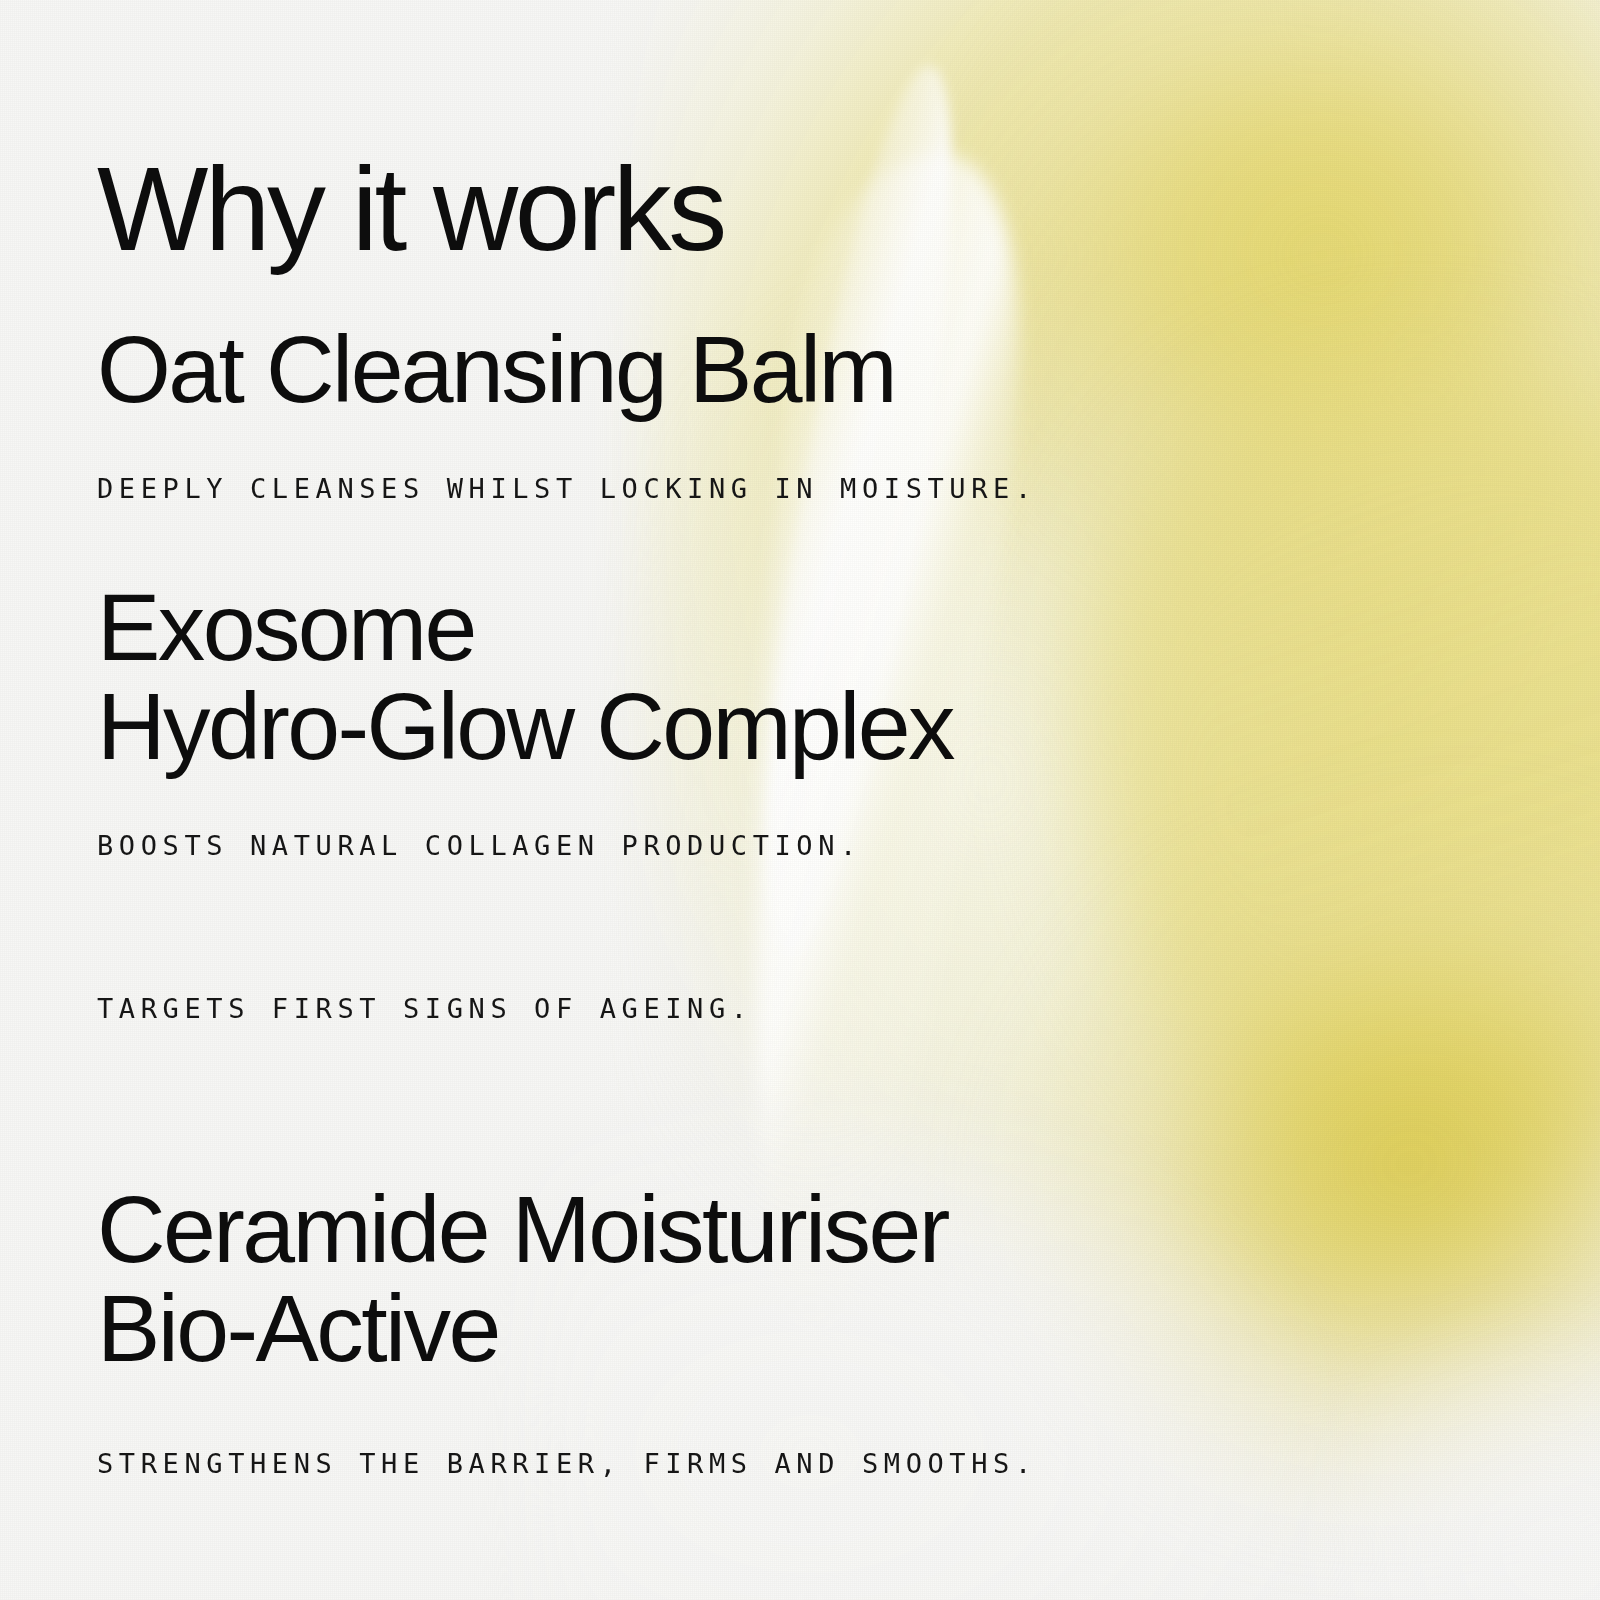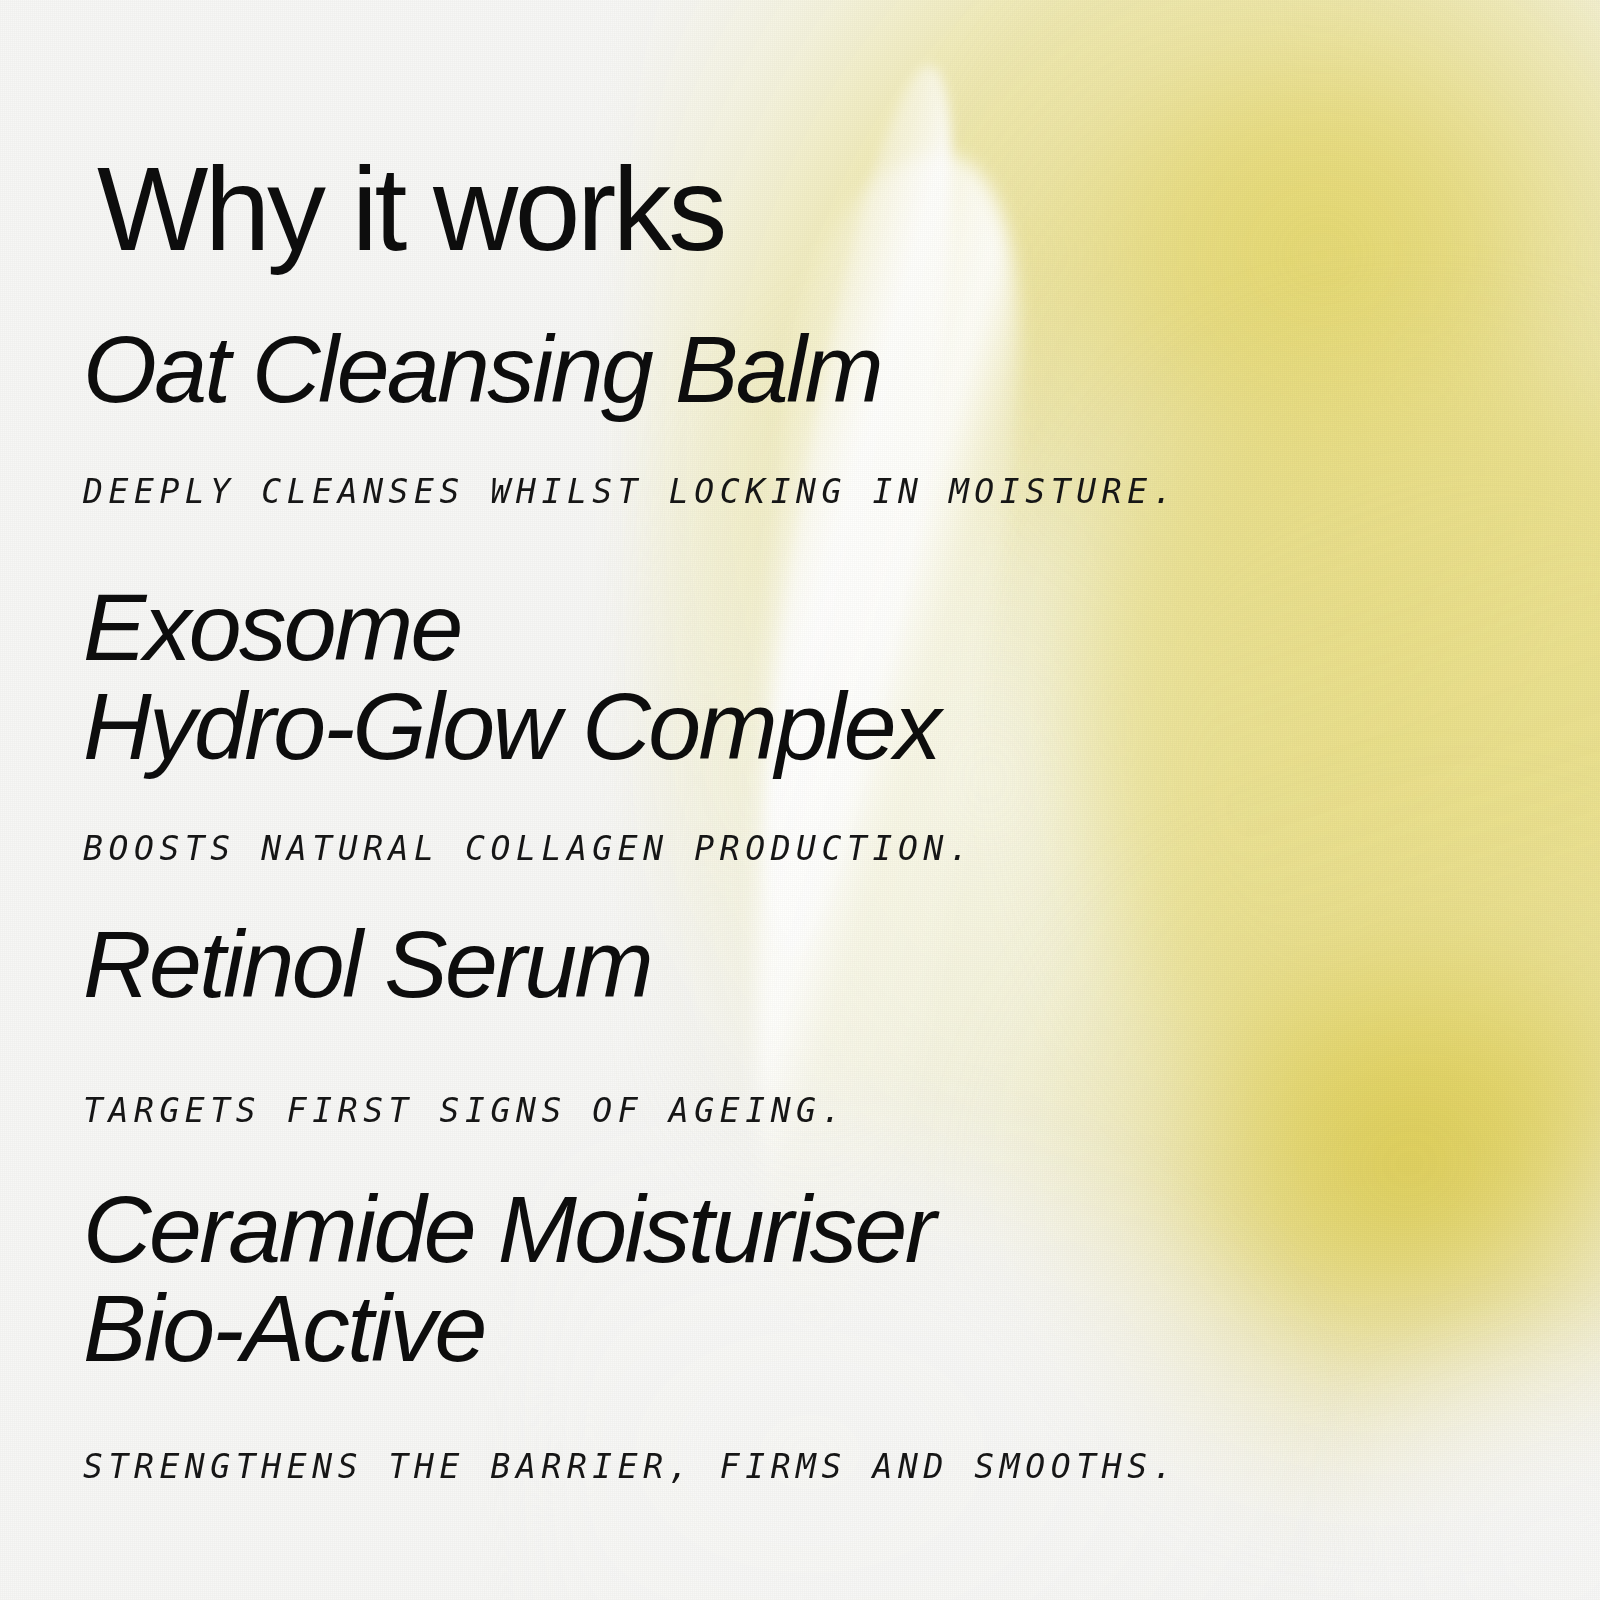--- a/index.html
+++ b/index.html
@@ -196,41 +196,40 @@
     font-size: 118px;
     line-height: 1;
     letter-spacing: -3.5px;
     font-weight: 400;
     color: #0d0d0d;
     white-space: nowrap;
   }
 
   .block {
     position: absolute;
-    left: 83px;
+    left: 97px;
     white-space: nowrap;
-    font-style: italic;
   }
 
   .block-title {
     font-size: 95px;
     line-height: 1.04;
     letter-spacing: -2.6px;
     font-weight: 400;
     color: #0d0d0d;
     margin: 0;
   }
 
   .block-title .ln {
     display: block;
   }
 
   .block-caption {
     font-family: "DejaVu Sans Mono", "Liberation Mono", monospace;
-    font-size: 33px;
+    font-size: 27px;
     line-height: 1;
     letter-spacing: 5.6px;
     font-weight: 400;
     color: #161616;
     margin: 0;
   }
 
   .b1 { top: 320px; }
   .b1 .block-caption { margin-top: 56px; }
 
@@ -274,23 +273,20 @@
 
     <div class="block b2">
       <h2 class="block-title">
         <span class="ln">Exosome</span>
         <span class="ln">Hydro-Glow Complex</span>
       </h2>
       <p class="block-caption">BOOSTS NATURAL COLLAGEN PRODUCTION.</p>
     </div>
 
     <div class="block b3">
-      <h2 class="block-title">
-        <span class="ln">Retinol Serum</span>
-      </h2>
       <p class="block-caption">TARGETS FIRST SIGNS OF AGEING.</p>
     </div>
 
     <div class="block b4">
       <h2 class="block-title">
         <span class="ln">Ceramide Moisturiser</span>
         <span class="ln">Bio-Active</span>
       </h2>
       <p class="block-caption">STRENGTHENS THE BARRIER, FIRMS AND SMOOTHS.</p>
     </div>

